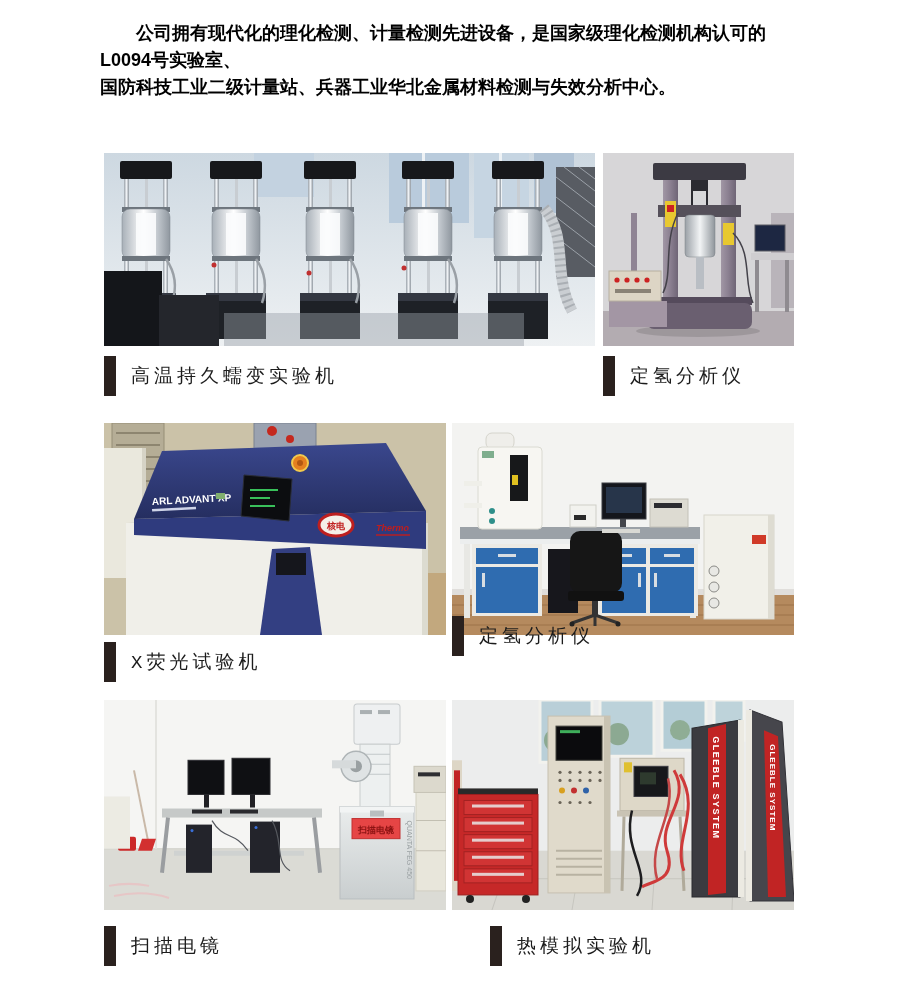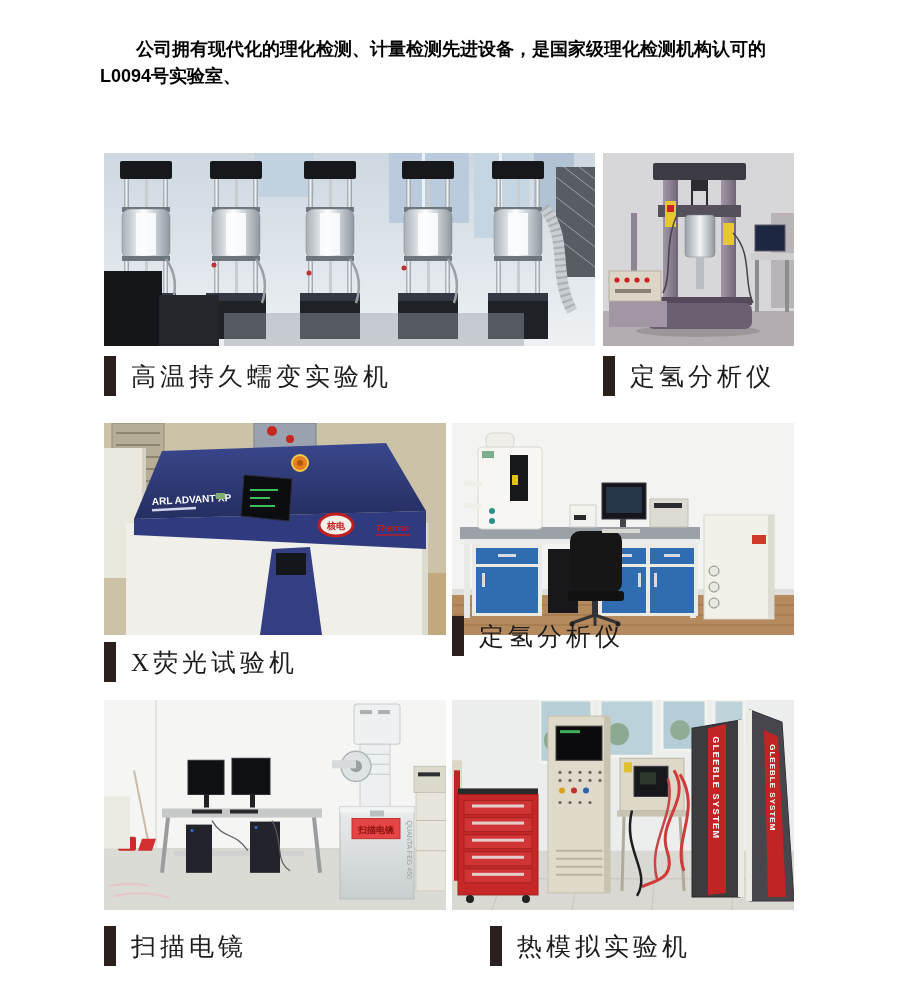--- a/index.html
+++ b/index.html
@@ -5,21 +5,21 @@
   * { margin:0; padding:0; box-sizing:border-box; }
   html,body { background:#ffffff; }
   .page {
     position:relative;
     width:900px; height:991px;
     background:#ffffff;
     font-family:"Liberation Sans", sans-serif;
     overflow:hidden;
   }
   .intro {
-    position:absolute; left:100px; top:36px; width:700px;
+    position:absolute; left:100px; top:20px; width:700px;
     font-size:18px; font-weight:bold; color:#000;
     line-height:27px;
     font-family:"Liberation Sans", sans-serif;
   }
   .intro .l1 { text-indent:2em; }
   .photo {
     position:absolute; overflow:hidden; background:#ddd;
   }
   .photo svg { display:block; width:100%; height:100%; }
   .p1 { left:104px; top:153px; width:491px; height:193px; }
@@ -36,32 +36,33 @@
   .c2 { left:603px; top:356px; }
   .c3 { left:104px; top:642px;justify-content:space-between; }
   .c4 { left:452px; top:616px; }
   .c5 { left:104px; top:926px; }
   .c6 { left:452px; top:926px;padding-left:38px; }
   .caption .bar {
     width:12px; height:40px; background:#2a211e; flex:0 0 auto;
   }
   .caption .label {
     margin-left:15px;
-    font-family:Liberation Serif, serif;
-    font-size:25px; letter-spacing:4px; color:#1c1c1c;
+    font-family:Liberation Mono, monospace;
+    font-size:19px; letter-spacing:4px; color:#1c1c1c;
     white-space:nowrap;
   }
 </style>
 </head>
 <body>
 
 <div class="page">
 
   <div class="intro">
     <div class="l1">公司拥有现代化的理化检测、计量检测先进设备，是国家级理化检测机构认可的L0094号实验室、</div>
+    <div class="l2">国防科技工业二级计量站、兵器工业华北金属材料检测与失效分析中心。</div>
   </div>
 
   <figure class="photo p1">
     <svg viewBox="0 0 491 193" preserveAspectRatio="none">
       <defs>
         <linearGradient id="g1bg" x1="0" y1="0" x2="0" y2="1">
           <stop offset="0" stop-color="#cdd8e1"></stop>
             <stop offset="1" stop-color="#eef1f3"></stop>
         </linearGradient>
         <linearGradient id="g1chrome" x1="0" y1="0" x2="1" y2="0">

